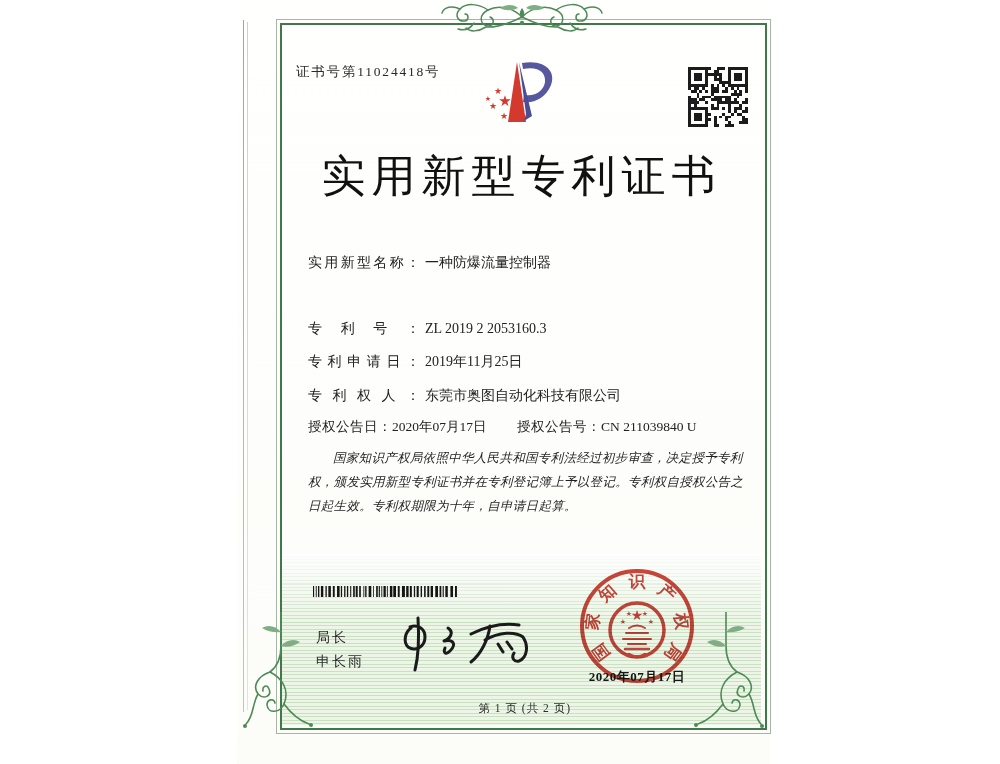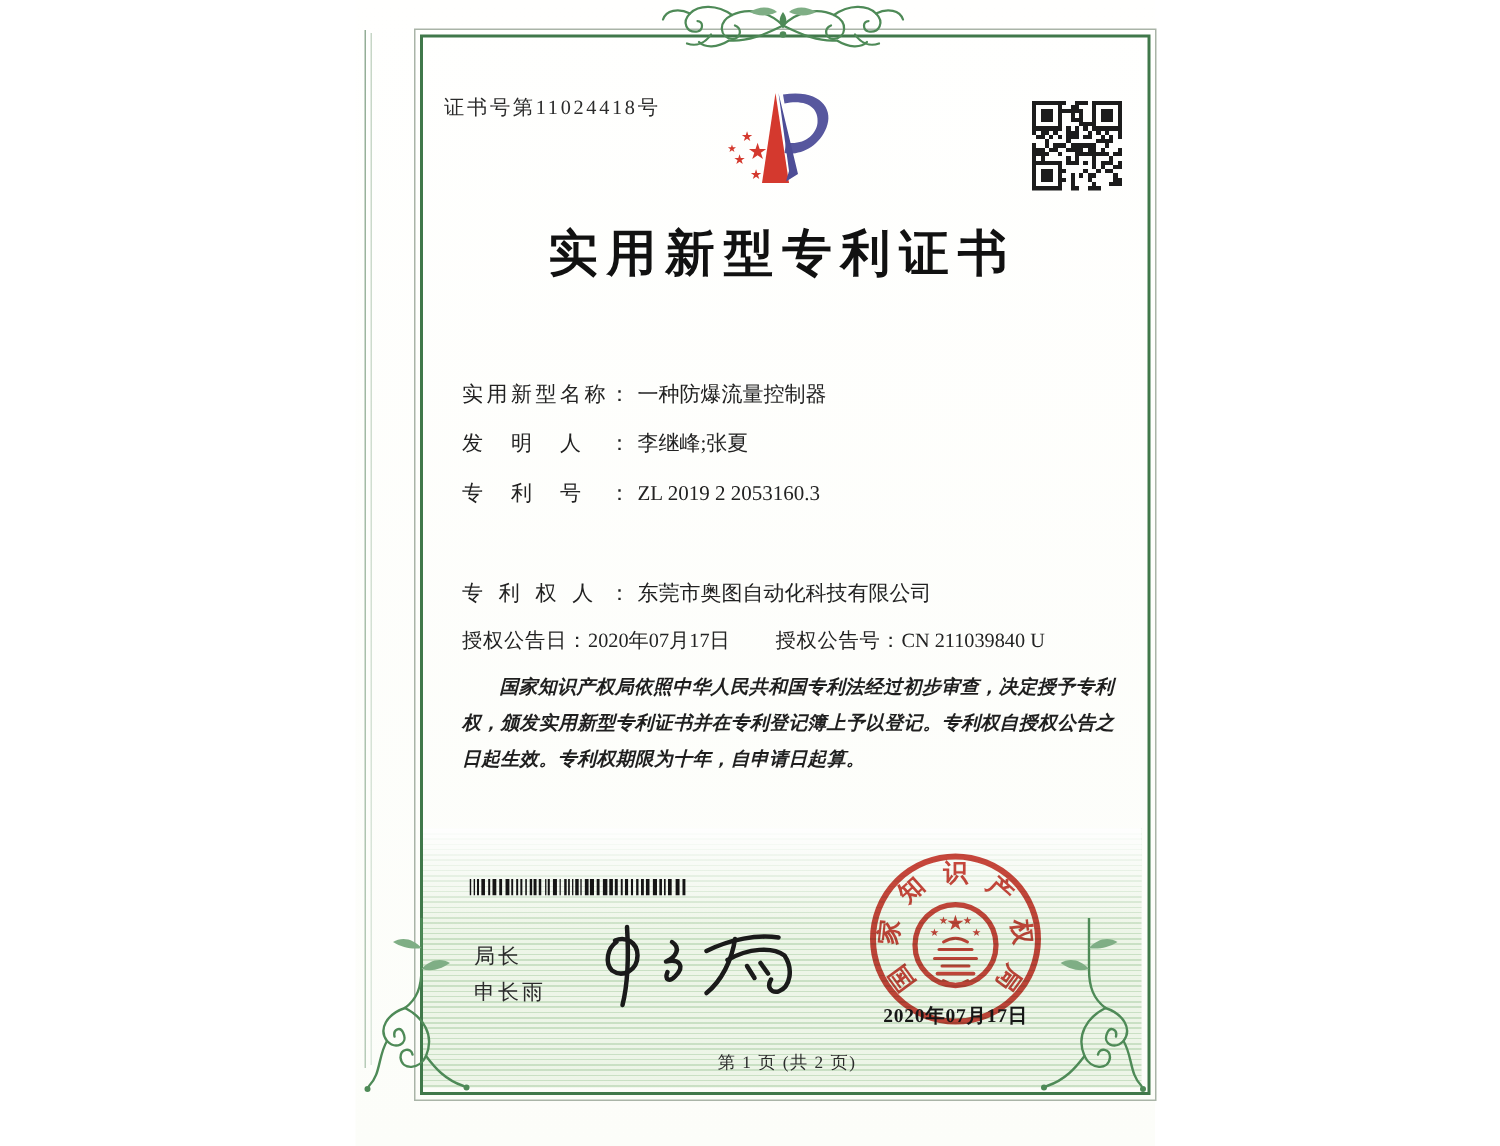--- a/index.html
+++ b/index.html
@@ -13,30 +13,30 @@
   .frame{position:absolute;left:43px;top:23px;width:483px;height:703px;
          border:2px solid #40784a;}
   .frame::before{content:"";position:absolute;inset:-6px;border:1px solid #a9b4a7;}
   .greenzone{position:absolute;left:45px;top:552px;width:479px;height:173px;
       background-image:
         linear-gradient(180deg,rgba(255,255,255,.96),rgba(255,255,255,0) 70px),
         repeating-linear-gradient(180deg,rgba(122,178,118,.30) 0 1px,rgba(238,246,233,.55) 1px 3.5px);
       background-color:#ecf4e6;}
   .certnum{position:absolute;left:59px;top:63px;font-size:13.5px;letter-spacing:1.8px;color:#2b2b2b;}
   .title{position:absolute;left:43px;top:147px;width:483px;text-align:center;
-         font-size:33px;font-weight:bold;letter-spacing:6px;color:#111;}
+         font-size:44px;font-weight:normal;letter-spacing:6px;color:#111;}
   .frow{position:absolute;left:71px;font-size:14px;white-space:nowrap;color:#222;}
   .flabel{display:inline-block;width:112px;text-align:justify;text-align-last:justify;margin-top:36px;}
   .fval{margin-left:5px;}
   .grow{position:absolute;left:71px;font-size:13.5px;white-space:nowrap;color:#222;}
   .glabel{letter-spacing:.5px;}
   .gpair2{position:absolute;left:209px;top:0;white-space:nowrap;}
   .body{position:absolute;left:71px;top:446px;width:440px;font-size:12.5px;line-height:24px;
         font-style:italic;color:#1f1f1f;letter-spacing:.3px;}
-  .body p{margin:0;text-indent:2em;font-weight:bold;}
+  .body p{margin:0;text-indent:2em;}
   .barcode{position:absolute;left:76px;top:586px;width:146px;height:11px;}
   .director{position:absolute;left:79px;font-size:14px;letter-spacing:2px;color:#2a2a2a;}
   .sig{position:absolute;left:156px;top:606px;}
   .seal{position:absolute;left:330px;top:556px;opacity:.93;mix-blend-mode:multiply;}
   .sealdate{position:absolute;left:338px;top:668px;width:124px;text-align:center;
             font-size:13px;font-weight:bold;color:#161616;letter-spacing:.5px;}
   .pageinfo{position:absolute;left:134px;top:701px;width:200px;text-align:right;
             font-size:11.5px;color:#2c2c2c;letter-spacing:1px;}
   .backnote{position:absolute;left:0;top:739px;width:533px;text-align:center;
             font-size:11.5px;font-style:italic;color:#333;letter-spacing:2px;}
@@ -348,25 +348,25 @@
         <rect x="13" y="20" width="1" height="1" fill="#1c1c1c"></rect>
         <rect x="14" y="20" width="1" height="1" fill="#1c1c1c"></rect>
         <rect x="15" y="20" width="1" height="1" fill="#1c1c1c"></rect>
       </svg>
 
     <div class="title">实用新型专利证书</div>
 
     <div class="frow" style="top:218px">
       <span class="flabel">实用新型名称：</span><span class="fval">一种防爆流量控制器</span>
     </div>
-    <div class="frow" style="top:251px">
-      <span class="flabel">发明人：</span><span class="fval">李继峰;张夏</span>
-    </div>
     <div class="frow" style="top:284px">
       <span class="flabel">专利号：</span><span class="fval">ZL 2019 2 2053160.3</span>
+    </div>
+    <div class="frow" style="top:317px">
+      <span class="flabel">专利申请日：</span><span class="fval">2019年11月25日</span>
     </div>
     <div class="frow" style="top:351px">
       <span class="flabel">专利权人：</span><span class="fval">东莞市奥图自动化科技有限公司</span>
     </div>
     <div class="grow" style="top:418px">
       <span class="glabel">授权公告日：</span><span>2020年07月17日</span>
       <span class="gpair2">
         <span class="glabel">授权公告号：</span><span>CN 211039840 U</span>
       </span>
     </div>

